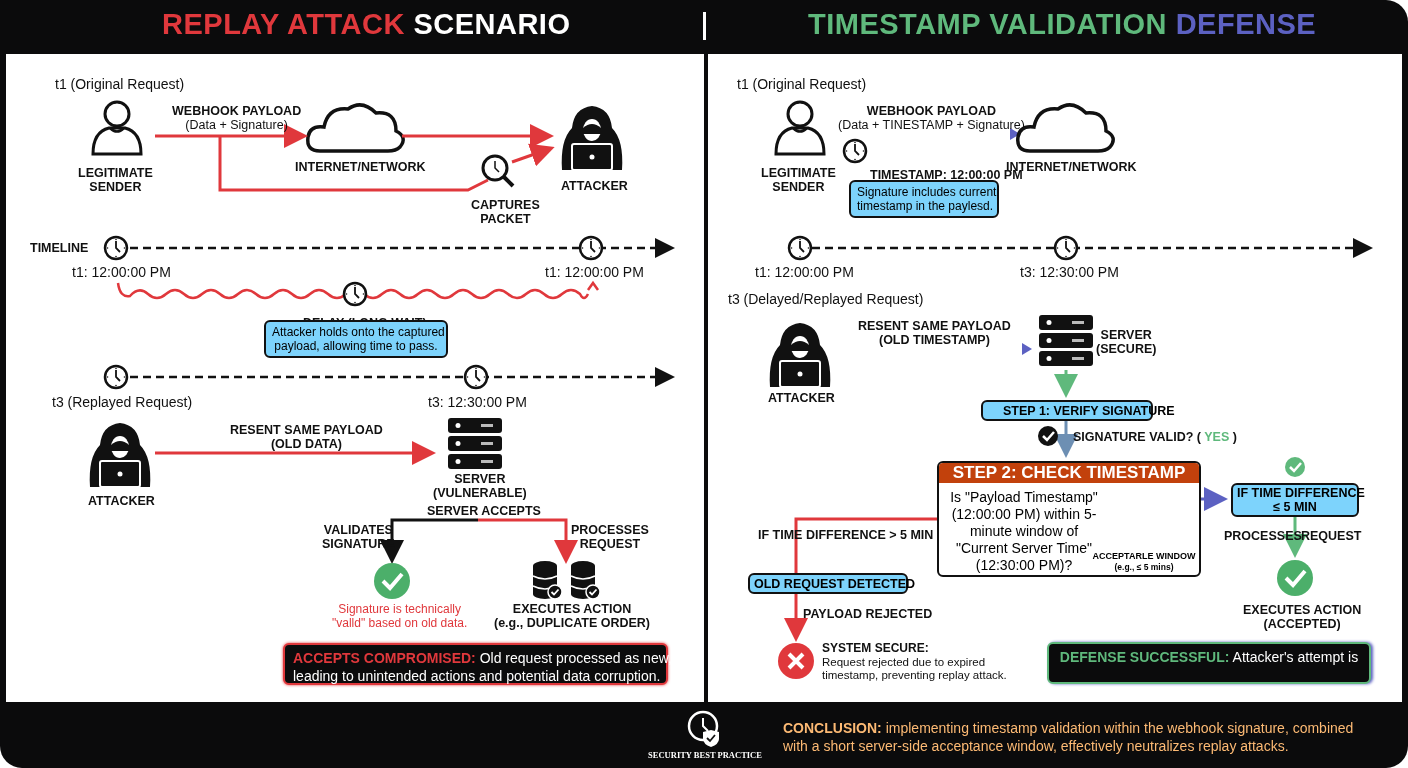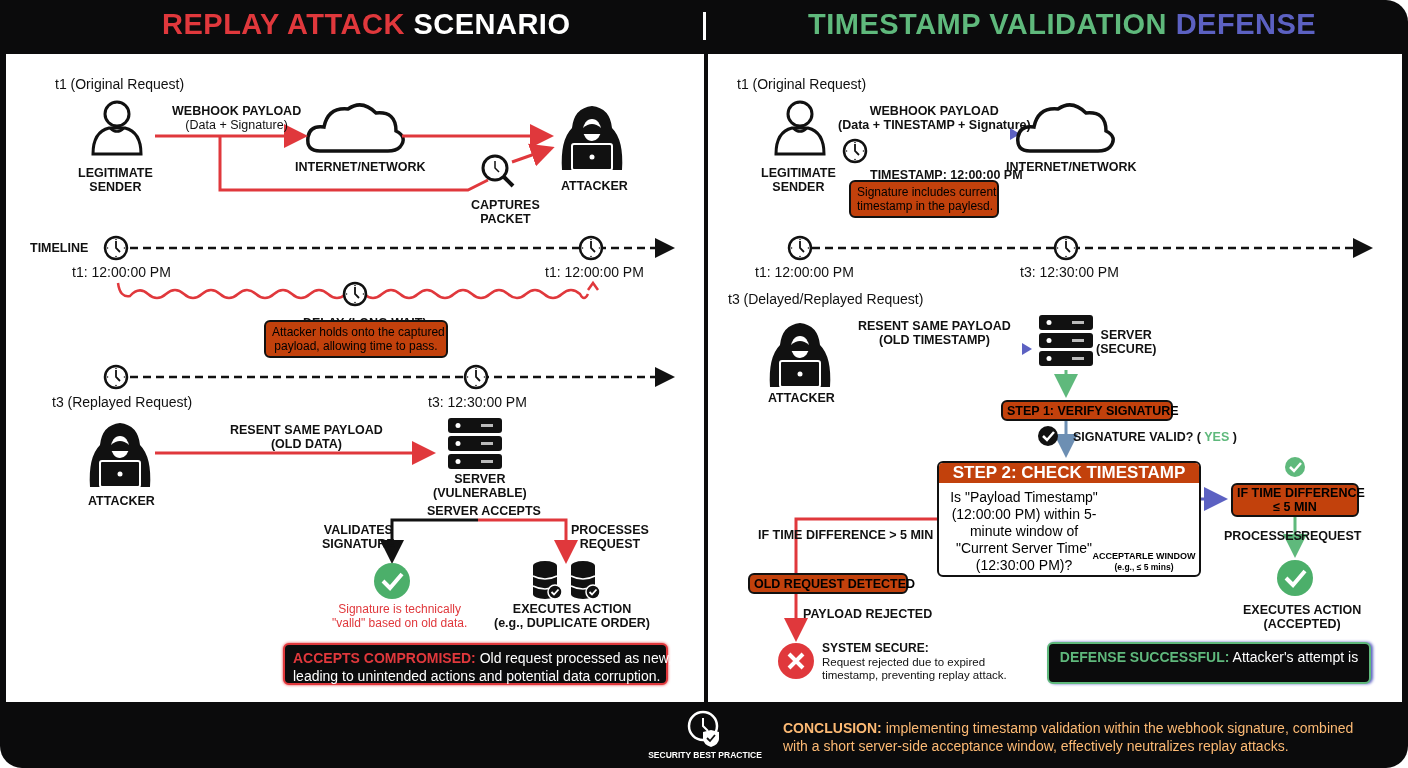--- a/index.html
+++ b/index.html
@@ -12,33 +12,33 @@
   .divider-mid{position:absolute;left:704px;top:54px;width:3px;height:632px;background:#0b0b0c;}
   .title{position:absolute;top:8px;font-weight:bold;font-size:29px;letter-spacing:0.5px;white-space:nowrap;}
   #left-title{left:162px;}
   #right-title{left:808px;}
   .c-red{color:#e0383c;} .c-white{color:#fff;} .c-green{color:#5fb97c;} .c-blue{color:#5c61c2;}
   .t{position:absolute;white-space:nowrap;color:#111;}
   .lbl{font-weight:bold;font-size:12.5px;text-align:center;line-height:14px;}
   .sub{font-size:14px;}
   .ctr{text-align:center;}
   svg.ov{position:absolute;left:0;top:0;width:1408px;height:768px;pointer-events:none;}
-  .box{position:absolute;border:2px solid #111;border-radius:6px;background:#c2410c;text-align:center;font-size:12px;line-height:14px;padding:3px 6px;box-sizing:border-box;white-space:nowrap;}
+  .box{position:absolute;border:2px solid #111;border-radius:6px;background:#7dd3fc;text-align:center;font-size:12px;line-height:14px;padding:3px 6px;box-sizing:border-box;white-space:nowrap;}
   .bbox{font-weight:bold;font-size:12.5px;}
   .alert{position:absolute;background:#0b0b0c;border-radius:6px;color:#fff;text-align:center;font-size:14px;line-height:18px;padding:4px 8px;box-sizing:border-box;white-space:nowrap;}
   #compromised{left:283px;top:643px;width:385px;height:42px;border:2px solid #e0383c;box-shadow:0 0 3px #e0383c;}
   #defense{left:1047px;top:642px;width:324px;height:42px;border:2px solid #5fb97c;box-shadow:2px 0 3px #5c61c2;}
   .step2{position:absolute;left:937px;top:461px;width:264px;height:116px;border:2px solid #111;border-radius:6px;background:#fff;box-sizing:border-box;overflow:hidden;}
   .step2-head{background:#c2410c;color:#fff;font-weight:bold;font-size:17px;text-align:center;height:20px;line-height:20px;}
   .step2-q{position:absolute;left:10px;top:26px;width:150px;font-size:14px;line-height:17px;text-align:center;white-space:normal;}
   .step2-win{position:absolute;left:150px;top:88px;width:110px;font-weight:bold;font-size:9px;line-height:11px;text-align:center;}
   .step2-win .s{font-size:8.5px;}
   .footer-text{position:absolute;left:783px;top:719px;color:#fdba74;font-size:14px;line-height:18px;white-space:nowrap;}
   .footer-text b{font-weight:bold;}
-  .footer-cap{position:absolute;left:640px;top:750px;width:130px;text-align:center;color:#fff;font-weight:bold;font-size:8.5px;}
+  .footer-cap{position:absolute;left:640px;top:750px;width:130px;text-align:center;color:#fff;font-weight:bold;font-size:8.5px;font-family:Liberation Serif, serif;}
 </style>
 </head>
 <body>
 
 <div id="root">
   <div class="title" id="left-title">
     <span class="c-red">REPLAY ATTACK</span>
     <span class="c-white">SCENARIO</span>
   </div>
   <div class="divider-top"></div>
@@ -260,21 +260,21 @@
       <div>(e.g., DUPLICATE ORDER)</div>
   </div>
   <div class="alert" id="compromised">
     <div><b style="color:#e0383c">ACCEPTS COMPROMISED:</b><span> Old request processed as new,</span></div>
     <div>leading to unintended actions and potential data corruption.</div>
   </div>
 
   <div class="t sub" style="left:737px;top:76px;">t1 (Original Request)</div>
   <div class="t lbl" style="left:838px;top:104px;">
     <div>WEBHOOK PAYLOAD</div>
-      <div style="font-weight:bold">(Data + TINESTAMP + Signature)</div>
+      <div style="font-weight:normal">(Data + TINESTAMP + Signature)</div>
   </div>
   <div class="t lbl" style="left:870px;top:145px;margin-top:23px;">TIMESTAMP: 12:00:00 PM</div>
   <div class="t lbl" style="left:761px;top:166px;">
     <div>LEGITIMATE</div>
       <div>SENDER</div>
   </div>
   <div class="t lbl" style="left:1006px;top:160px;">INTERNET/NETWORK</div>
   <div class="box" style="left:849px;top:180px;width:150px;">
     <div>Signature includes current</div>
       <div>timestamp in the paylesd.</div>
@@ -284,21 +284,21 @@
   <div class="t sub" style="left:728px;top:291px;">t3 (Delayed/Replayed Request)</div>
   <div class="t lbl" style="left:858px;top:319px;">
     <div>RESENT SAME PAYLOAD</div>
       <div>(OLD TIMESTAMP)</div>
   </div>
   <div class="t lbl" style="left:768px;top:391px;">ATTACKER</div>
   <div class="t lbl" style="left:1096px;top:328px;">
     <div>SERVER</div>
       <div>(SECURE)</div>
   </div>
-  <div class="box bbox" style="left:981px;top:400px;width:172px;height:21px;padding:2px 4px;margin-left:20px;">STEP 1: VERIFY SIGNATURE</div>
+  <div class="box bbox" style="left:981px;top:400px;width:172px;height:21px;padding:2px 20px;">STEP 1: VERIFY SIGNATURE</div>
   <div class="t lbl" style="left:1073px;top:430px;">
     <span>SIGNATURE VALID? (</span><span style="color:#5fb97c"> YES </span><span>)</span>
   </div>
   <div class="step2">
     <div class="step2-head">STEP 2: CHECK TIMESTAMP WINDOW</div>
     <div class="step2-q">Is "Payload Timestamp" (12:00:00 PM) within 5-minute window of "Current Server Time" (12:30:00 PM)?</div>
     <div class="step2-win">
       <div>ACCEPTARLE WINDOW</div>
         <div class="s">(e.g., ≤ 5 mins)</div>
     </div>

